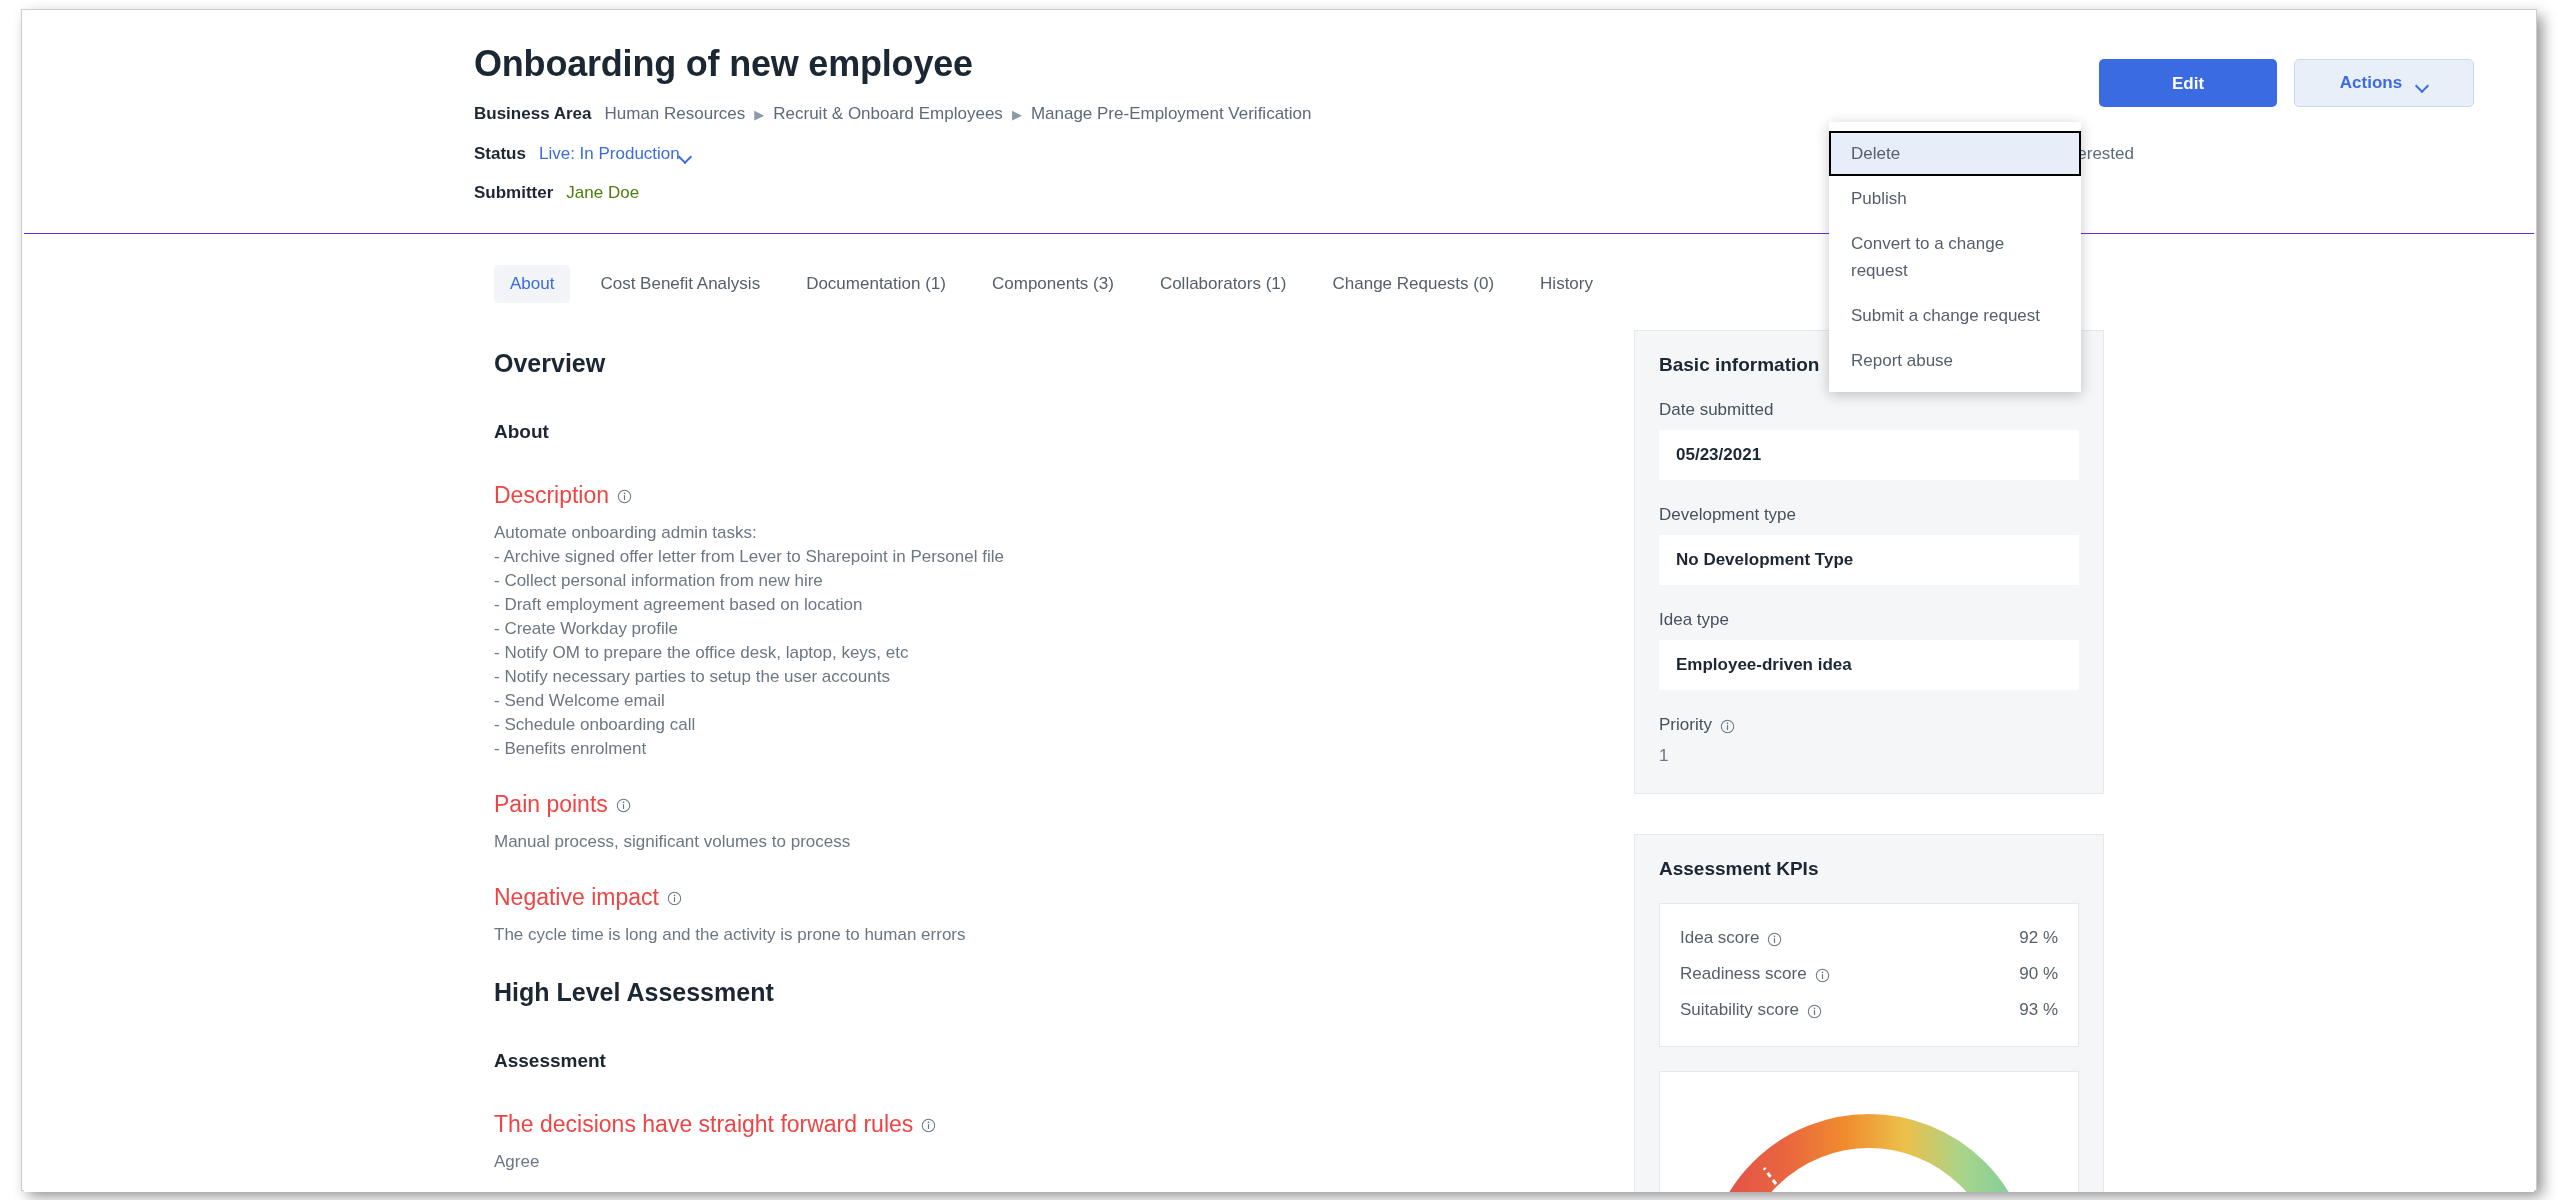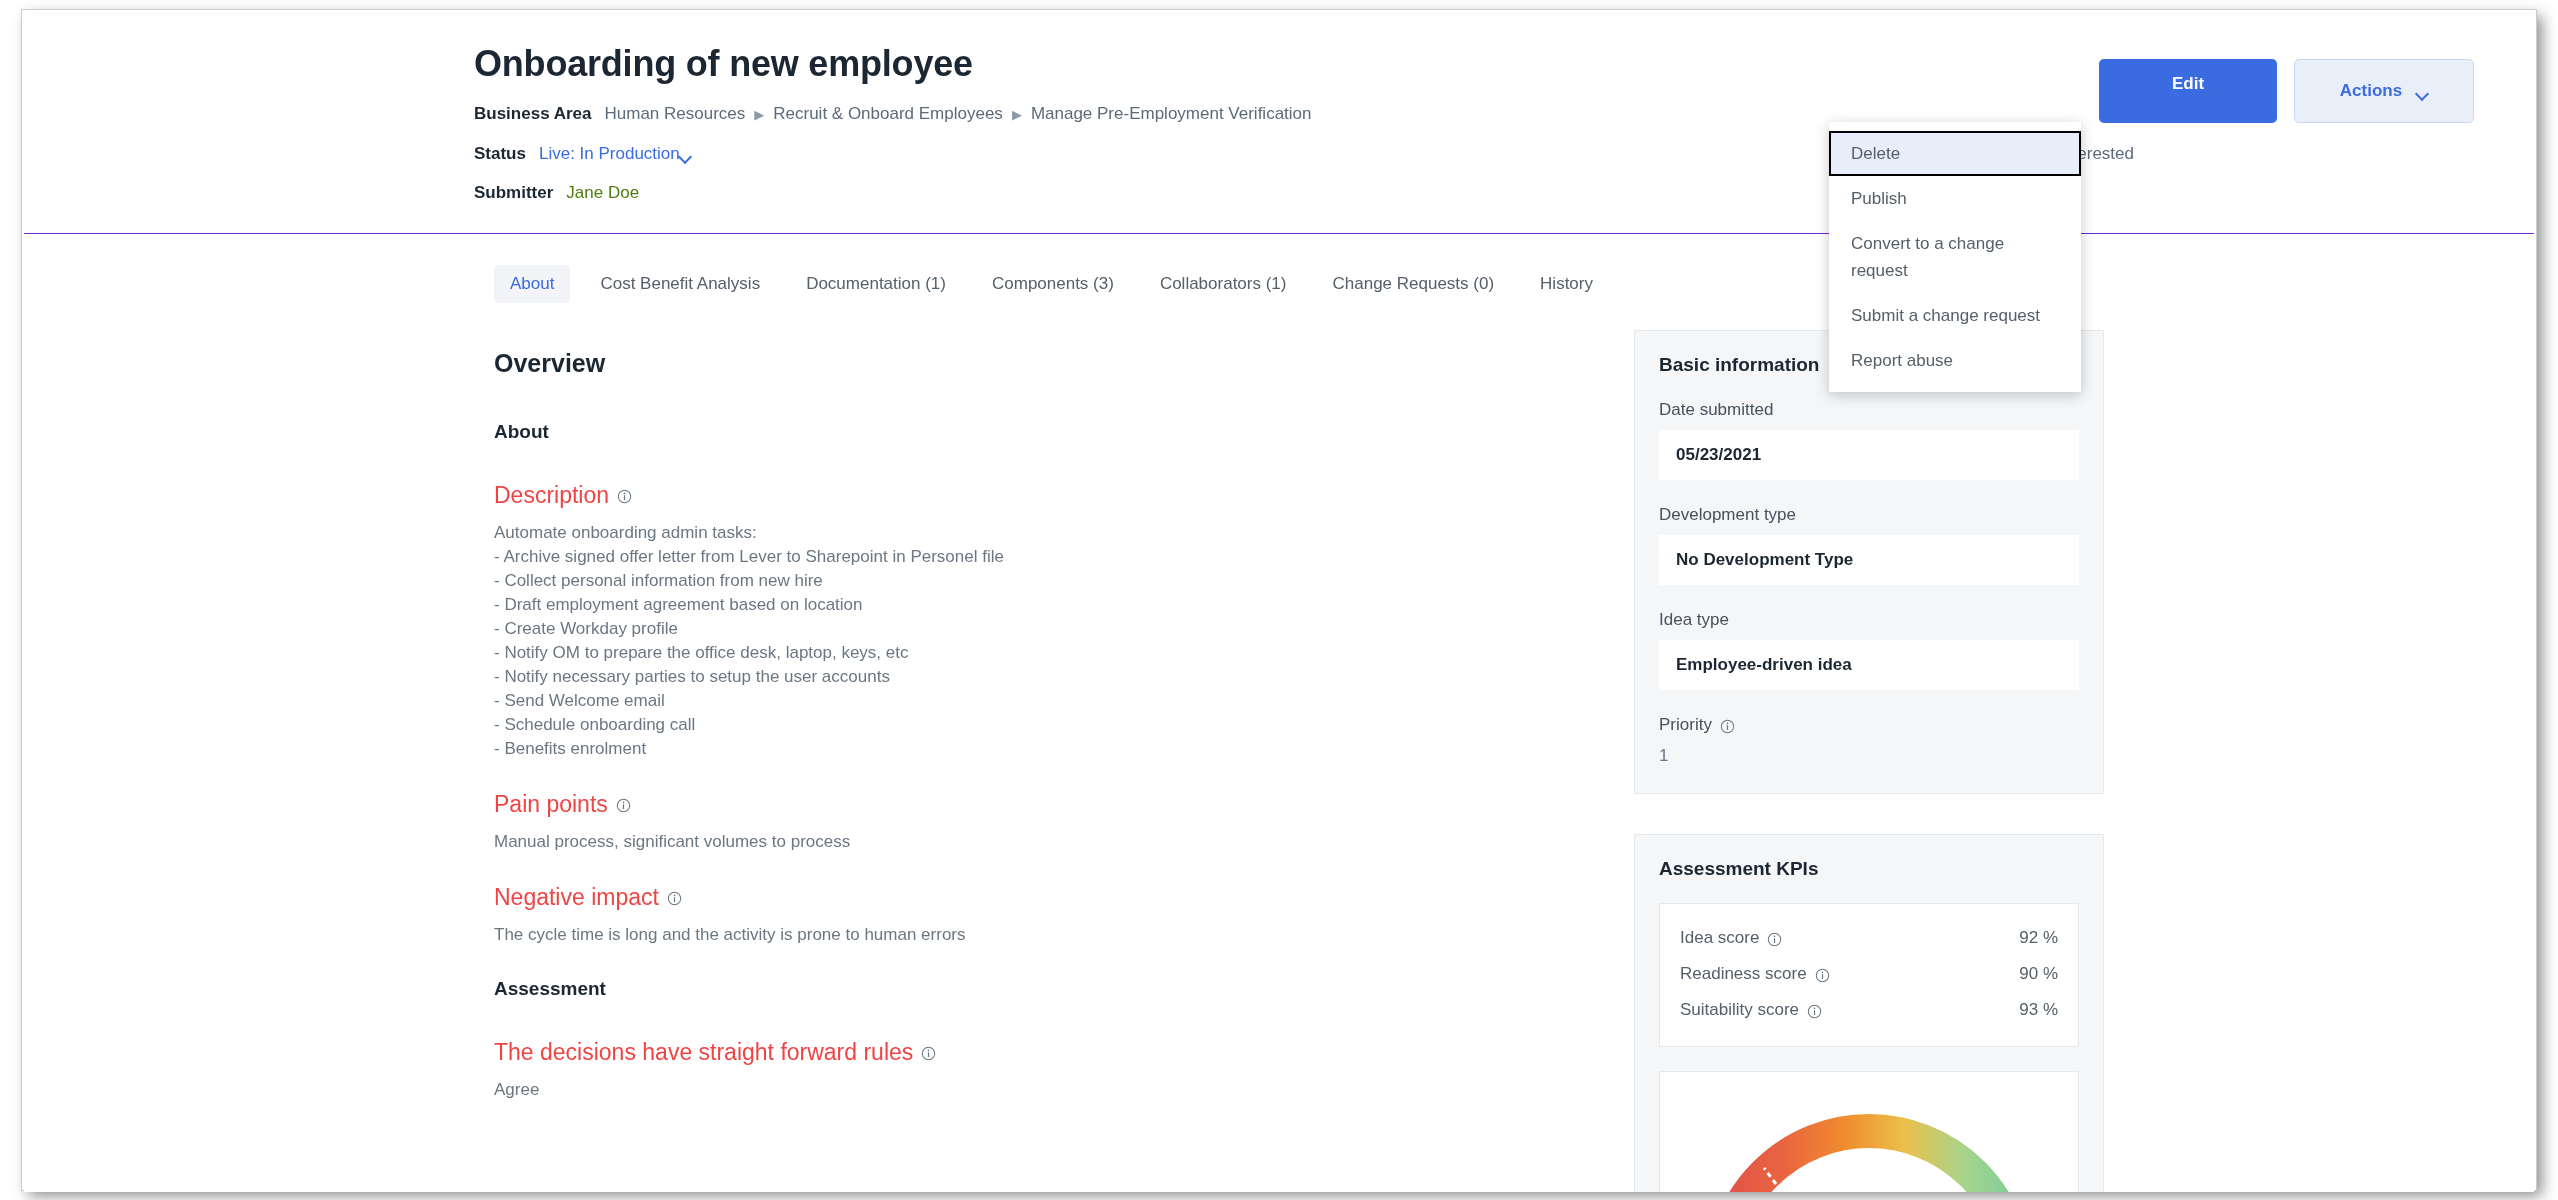--- a/index.html
+++ b/index.html
@@ -108,21 +108,21 @@
     display: flex;
     gap: 17px;
     align-items: flex-start;
   }
   .btn {
     font-family: "Liberation Sans", sans-serif;
     font-size: 17px;
     font-weight: bold;
     border-radius: 5px;
     padding: 0 18px;
-    height: 64px;
+    height: 48px;
     line-height: 48px;
     cursor: pointer;
     border: 1px solid transparent;
     text-align: center;
   }
   .btn-primary {
     background: #3b6be0;
     color: #ffffff;
     min-width: 178px;
   }
@@ -419,20 +419,21 @@
         <div class="field-label">
           <span>Negative impact</span>
           <svg class="info-icon" viewBox="0 0 16 16">
             <circle cx="8" cy="8" r="6.6" fill="none" stroke="#6b7783" stroke-width="1.1"></circle>
             <circle cx="8" cy="4.7" r="0.85" fill="#6b7783"></circle>
             <rect x="7.35" y="6.6" width="1.3" height="5.2" fill="#6b7783"></rect>
           </svg>
         </div>
         <div class="field-value tight">The cycle time is long and the activity is prone to human errors</div>
 
+        <h2 class="section">High Level Assessment</h2>
         <h3 class="subsection">Assessment</h3>
 
         <div class="field-label">
           <span>The decisions have straight forward rules</span>
           <svg class="info-icon" viewBox="0 0 16 16">
             <circle cx="8" cy="8" r="6.6" fill="none" stroke="#6b7783" stroke-width="1.1"></circle>
             <circle cx="8" cy="4.7" r="0.85" fill="#6b7783"></circle>
             <rect x="7.35" y="6.6" width="1.3" height="5.2" fill="#6b7783"></rect>
           </svg>
         </div>

